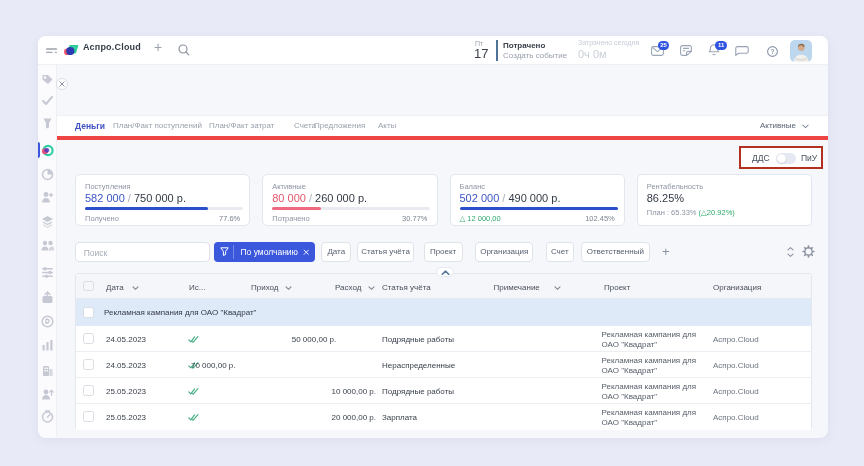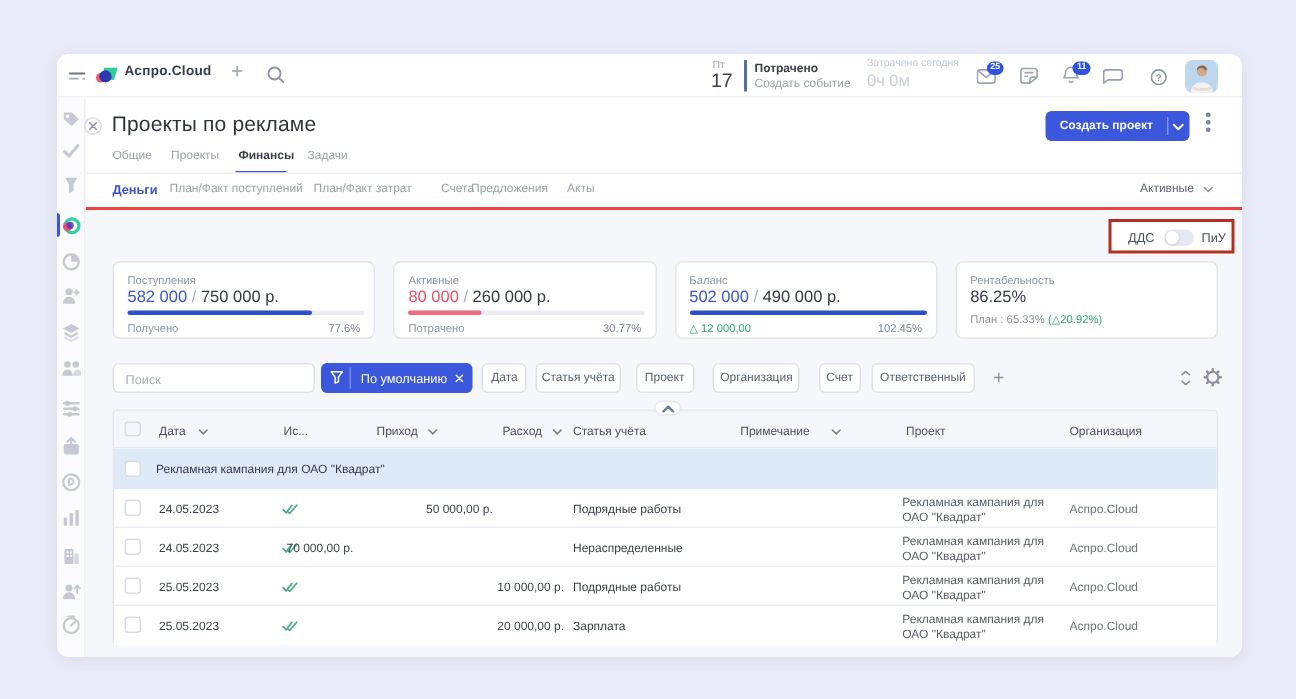--- a/index.html
+++ b/index.html
@@ -76,44 +76,22 @@
     </svg>
 
     <svg class="abs" style="left:752.3px;top:4.2px" width="22" height="22" viewBox="0 0 22 22">
       <rect x="0" y="0" width="22" height="22" rx="5" fill="#bdd7ee"></rect>
       <circle cx="11.3" cy="7.6" r="3.4" fill="#d3a98c"></circle>
       <path d="M7.8 7 a3.6 3.6 0 0 1 7 -0.9 l-1.4 1 a2.8 2.8 0 0 0 -4.8 -0.7 Z" fill="#8a6a4c"></path>
       <path d="M3.8 22 c0-4.4 3.2-7.2 7.4-7.2 s7.4 2.8 7.4 7.2 Z" fill="#f2f1ee"></path>
       <path d="M5.6 17.6 c1.8 1.5 9.6 1.5 11.4 0 l0.5 1.8 c-2.2 1.7-10.4 1.7-12.6 0 Z" fill="#e2dfda"></path>
     </svg>
   </div>
-  <div id="whitehead">
-
-    <div class="abs" style="left:17.5px;top:9px;font-size:14px;color:#2f353e;font-weight:500;letter-spacing:0.1px">Проекты по рекламе</div>
-    <div class="abs" style="left:18px;top:34px;font-size:8px;color:#9aa1ad">Общие</div>
-    <div class="abs" style="left:57px;top:34px;font-size:8px;color:#9aa1ad">Проекты</div>
-    <div class="abs" style="left:102px;top:34px;font-size:8px;color:#383f49;font-weight:bold">Финансы</div>
-    <div class="abs" style="left:148px;top:34px;font-size:8px;color:#9aa1ad">Задачи</div>
-    <div class="abs" style="left:100px;top:48.5px;width:34px;height:2px;background:#3c56cc"></div>
-
-    <div class="abs" style="left:640px;top:9px;width:96px;height:20px;background:#3b57dc;border-radius:4px">
-      <div class="abs" style="left:0;top:0;width:81px;height:20px;color:#fff;font-size:8px;font-weight:bold;text-align:center;line-height:20px">Создать проект</div>
-      <div class="abs" style="left:81px;top:4px;width:1px;height:12px;background:rgba(255,255,255,0.35)"></div>
-      <svg class="abs" style="left:84px;top:7.5px" width="9" height="6" viewBox="0 0 9 6">
-          <path d="M1.5 1.2 L4.5 4.2 L7.5 1.2" fill="none" stroke="#fff" stroke-width="1.3" stroke-linecap="round" stroke-linejoin="round"></path>
-        </svg>
-    </div>
-    <div class="abs" style="left:747px;top:10px;width:3px;height:17px">
-      <div style="width:2.6px;height:2.6px;border-radius:50%;background:#7d8592;margin-bottom:2.6px"></div>
-      <div style="width:2.6px;height:2.6px;border-radius:50%;background:#7d8592;margin-bottom:2.6px"></div>
-      <div style="width:2.6px;height:2.6px;border-radius:50%;background:#7d8592"></div>
-    </div>
-  </div>
-
-  <div id="subtabs" style="position:absolute;left:19px;top:79px;width:771px;height:25px;background:#fff;border-top:1px solid #eef0f4;border-bottom:2px solid #ef4444">
+
+  <div id="subtabs" style="position:absolute;left:19px;top:79px;width:771px;height:25px;background:#fff;border-top:1px solid #eef0f4;border-bottom:4px solid #ef4444">
     <div class="abs" style="left:18px;top:4.5px;font-size:8.5px;color:#3d51c4;font-weight:bold">Деньги</div>
     <div class="abs" style="left:56px;top:5px;font-size:8px;color:#9aa1ad">План/Факт поступлений</div>
     <div class="abs" style="left:152px;top:5px;font-size:8px;color:#9aa1ad">План/Факт затрат</div>
     <div class="abs" style="left:237px;top:5px;font-size:8px;color:#9aa1ad">Счета</div>
     <div class="abs" style="left:257px;top:5px;font-size:8px;color:#9aa1ad">Предложения</div>
     <div class="abs" style="left:321px;top:5px;font-size:8px;color:#9aa1ad">Акты</div>
     <div class="abs" style="left:703px;top:5px;font-size:8px;color:#596171">Активные</div>
     <svg class="abs" style="left:745px;top:7.5px" width="7" height="5" viewBox="0 0 8 5">
         <path d="M1 0.8 L4 3.8 L7 0.8" fill="none" stroke="#8c93a0" stroke-width="1.2" stroke-linecap="round" stroke-linejoin="round"></path>
       </svg>
@@ -223,21 +201,21 @@
     <div class="abs" style="left:0;top:24.5px;width:734.5px;height:27px;background:#dfeaf8"></div>
     <div class="cb" style="left:7px;top:33px"></div>
     <div class="cell" style="left:28px;top:33.5px;color:#333a45">Рекламная кампания для ОАО "Квадрат"</div>
 
     <div class="row" style="top:51.5px">
       <div class="cb" style="left:7px;top:7.5px"></div>
       <div class="cell" style="left:30px;top:9px">24.05.2023</div>
       <svg class="caret" style="left:112px;top:10px" width="11" height="7" viewBox="0 0 11 7">
           <path d="M0.8 3.8 L2.8 5.9 L6.6 0.9 M4.4 5.6 L5.2 6.2 L9.9 0.7" fill="none" stroke="#46ad82" stroke-width="1.15" stroke-linecap="round" stroke-linejoin="round"></path>
         </svg>
-      <div class="cell" style="left:208px;top:9px;width:100px;text-align:left">50 000,00 р.</div>
+      <div class="cell" style="left:188px;top:9px;width:100px;text-align:center">50 000,00 р.</div>
       <div class="cell" style="left:306px;top:9px">Подрядные работы</div>
       <div class="cell" style="left:525.5px;top:4px;font-size:8px;color:#565d68;line-height:10.5px">Рекламная кампания для<br>ОАО "Квадрат"</div>
       <div class="cell" style="left:637px;top:9px;color:#6c7380">Аспро.Cloud</div>
     </div>
     <div class="row" style="top:77.5px">
       <div class="cb" style="left:7px;top:7.5px"></div>
       <div class="cell" style="left:30px;top:9px">24.05.2023</div>
       <svg class="caret" style="left:112px;top:10px" width="11" height="7" viewBox="0 0 11 7">
           <path d="M0.8 3.8 L2.8 5.9 L6.6 0.9 M4.4 5.6 L5.2 6.2 L9.9 0.7" fill="none" stroke="#46ad82" stroke-width="1.15" stroke-linecap="round" stroke-linejoin="round"></path>
         </svg>

